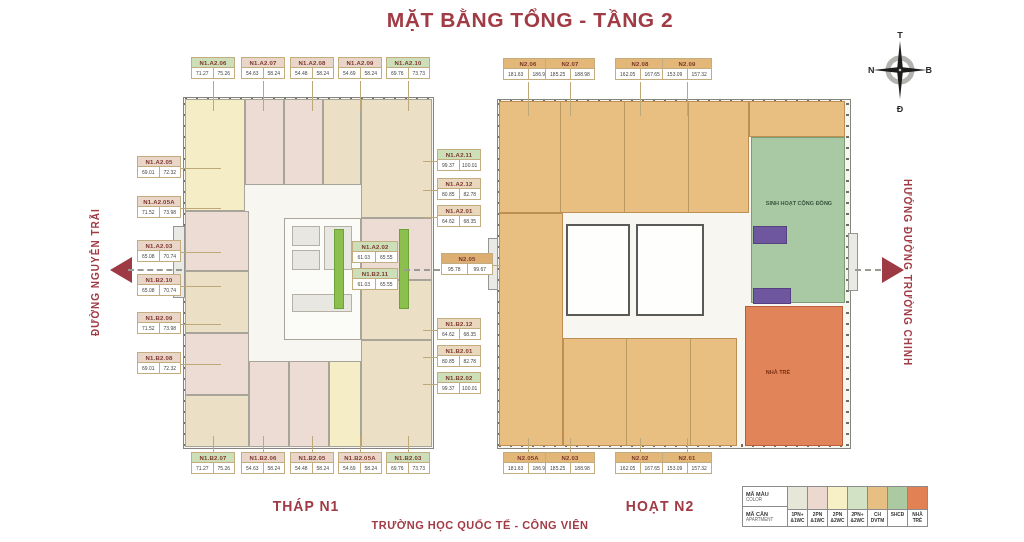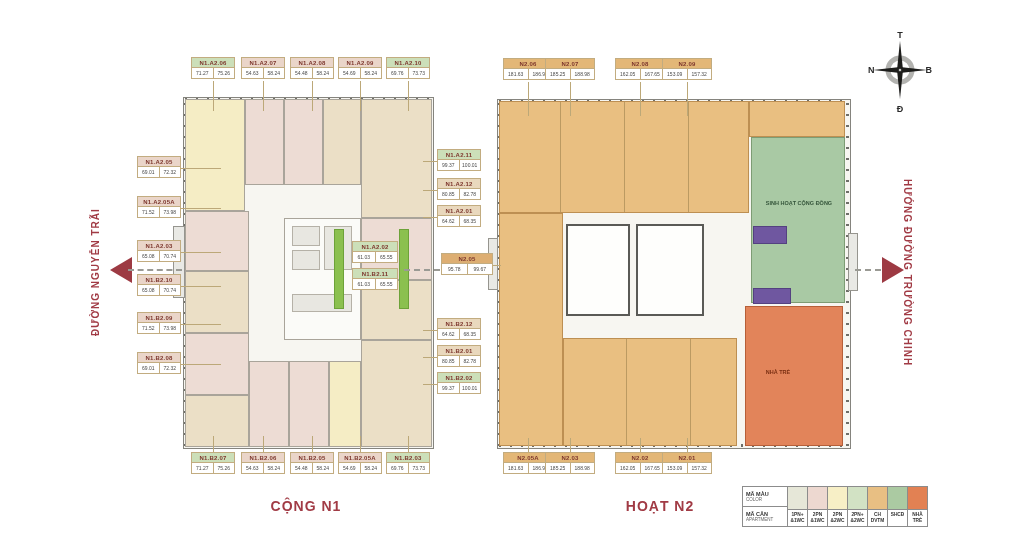--- a/index.html
+++ b/index.html
@@ -67,20 +67,21 @@
   .lg-col:last-child{border-right:none;}
   .lg-sw{height:22px;border-bottom:1px solid #8c8c8c;}
   .lg-code{flex:1;font-size:4.8px;font-weight:bold;color:#333;text-align:center;
     padding:2px 1px;line-height:1.3;}
 </style>
 </head>
 <body>
 
 <div class="canvas">
 
+  <div class="page-title">MẶT BẰNG TỔNG - TẦNG 2</div>
 
   <div class="compass">
     <svg width="68" height="88" viewBox="0 0 68 88">
       <text x="34" y="12" text-anchor="middle">T</text>
       <text x="2" y="47" text-anchor="start">N</text>
       <text x="66" y="47" text-anchor="end">B</text>
       <text x="34" y="86" text-anchor="middle">Đ</text>
       <circle cx="34" cy="44" r="12" fill="none" stroke="#b3b3b0" stroke-width="5"></circle>
       <path d="M34,44 L19,29 L31,41 Z M34,44 L49,29 L37,41 Z M34,44 L49,59 L37,47 Z M34,44 L19,59 L31,47 Z" fill="#9a9a97"></path>
       <path d="M31,44 L34,15 L37,44 Z" fill="#1d1d1b"></path>
@@ -426,22 +427,23 @@
       <div class="unit-label" style="left: 662px; top: 452px; width: 50px;">
     <div class="ul-hdr" style="background: rgb(227, 183, 119);">N2.01</div>
     <div class="ul-vals">
       <span>153.09</span>
       <span>157.32</span>
     </div>
   </div>
       <div class="leader" style="left: 687px; top: 438px; width: 1px; height: 14px;"></div>
     </div>
 
-  <div class="tower-name n1">CỘNG N1</div>
+  <div class="tower-name n1">THÁP N1</div>
   <div class="tower-name n2">HOẠT N2</div>
+  <div class="caption">TRƯỜNG HỌC QUỐC TẾ - CÔNG VIÊN</div>
 
   <div class="legend">
     <div class="lg-head">
       <div>
         <span class="lg-vi">MÃ MÀU</span>
         <span class="lg-en">COLOR</span>
       </div>
       <div>
         <span class="lg-vi">MÃ CĂN</span>
         <span class="lg-en">APARTMENT</span>

